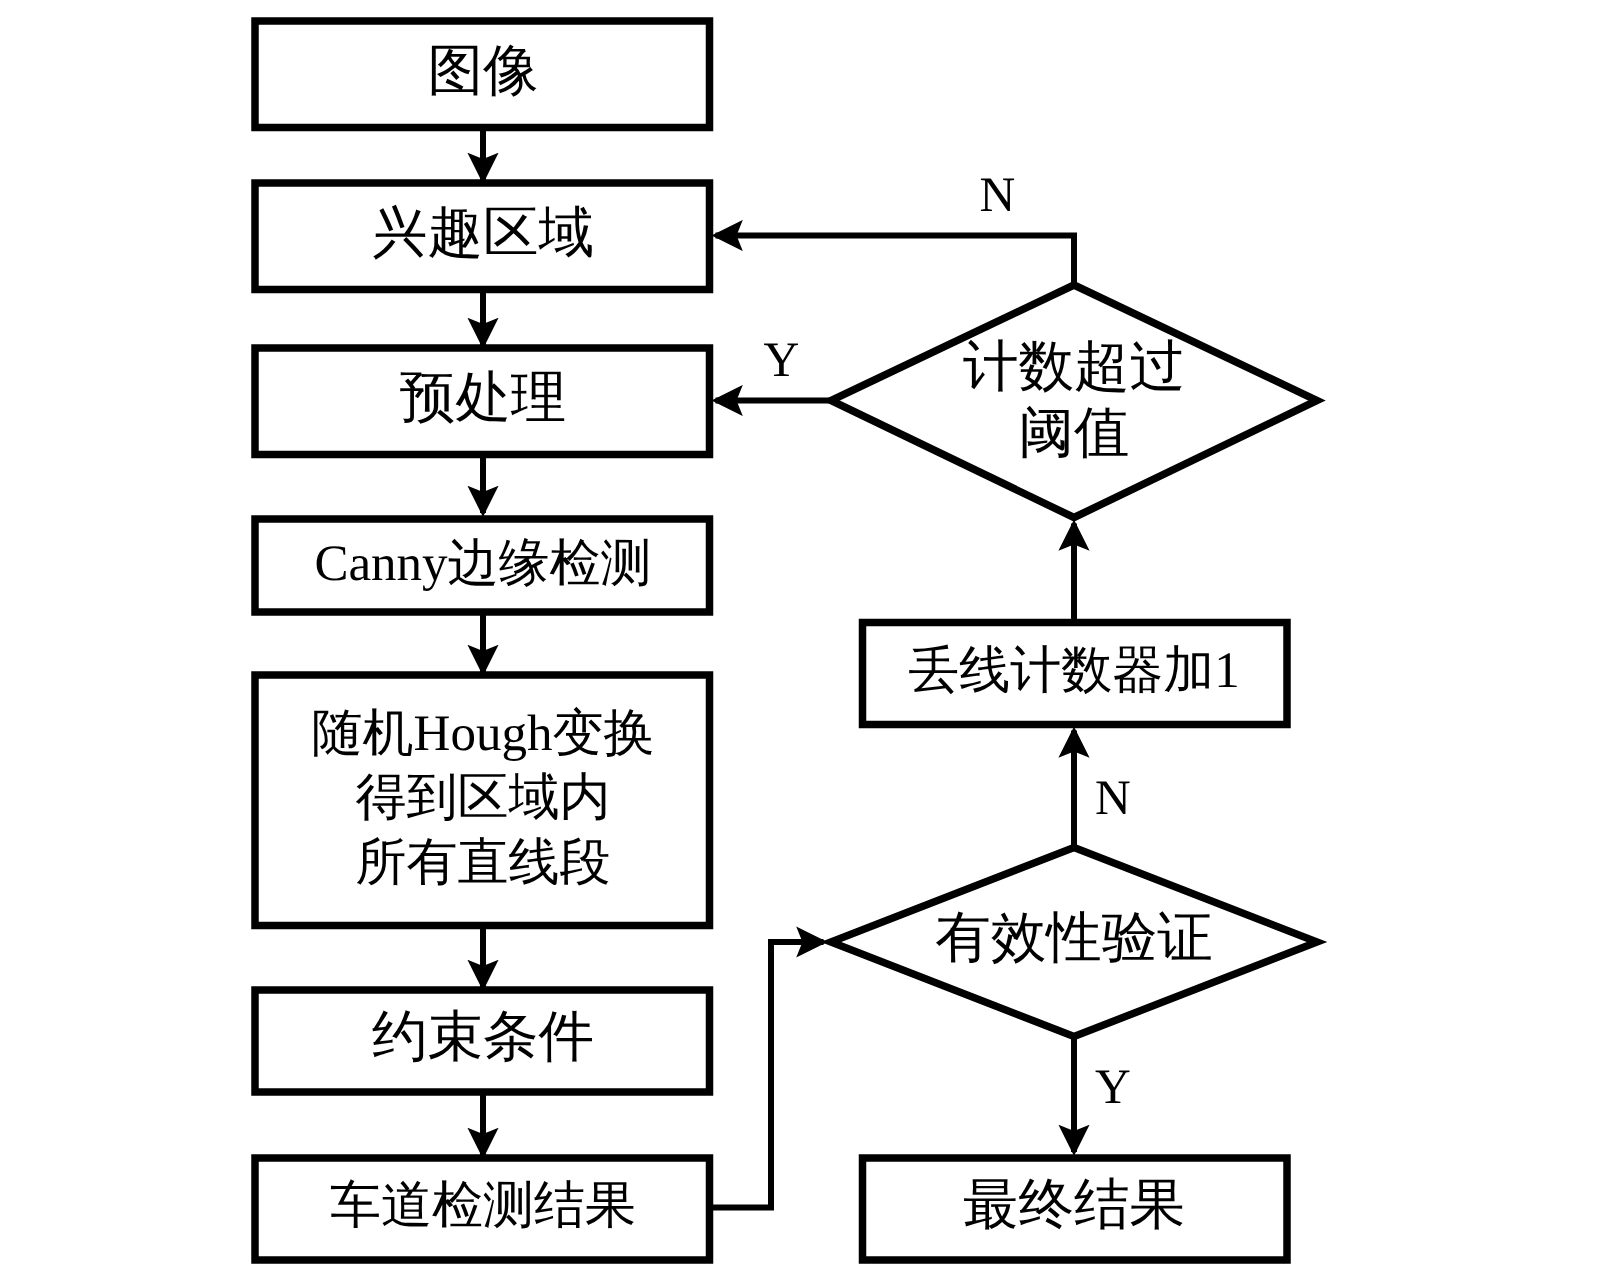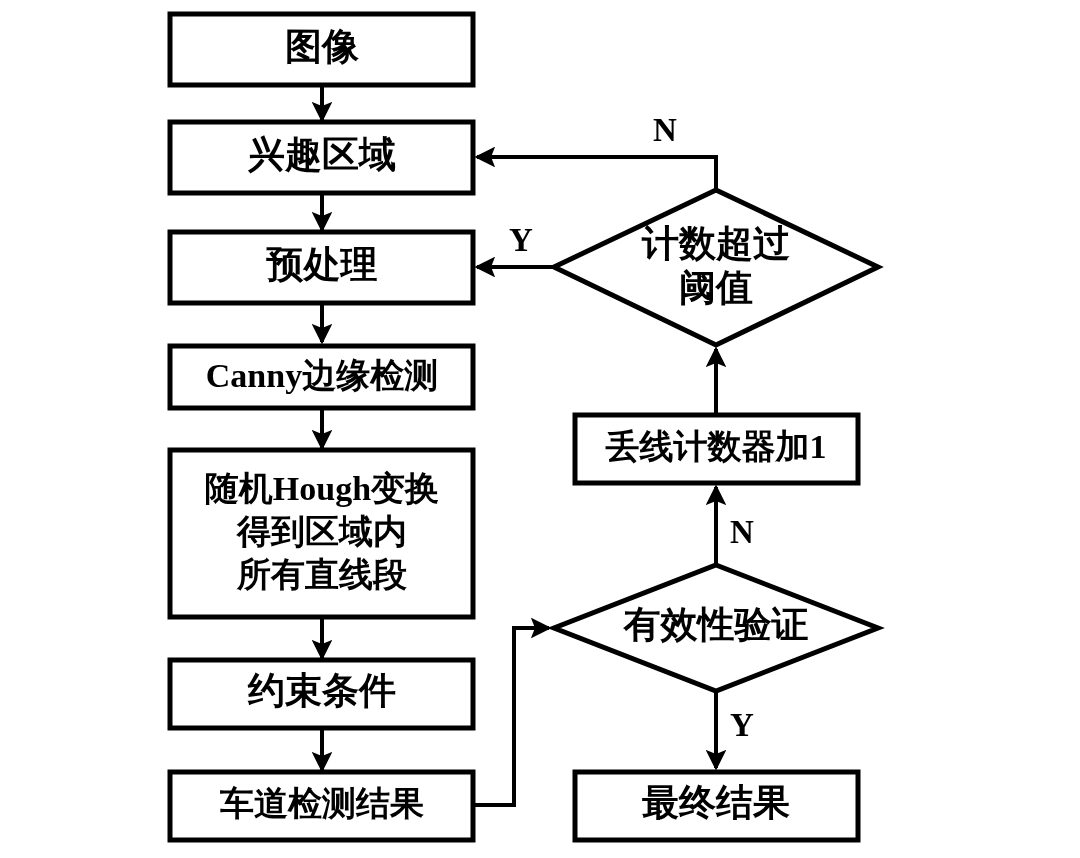--- a/index.html
+++ b/index.html
@@ -9,21 +9,20 @@
   }
   body {
     font-family: "Liberation Serif", "DejaVu Serif", serif;
   }
   #flowchart-root {
     position: relative;
     width: 1080px;
     height: 858px;
     background: #ffffff;
     overflow: hidden;
-    font-weight: bold;
   }
   svg#flow-svg {
     display: block;
     width: 1080px;
     height: 858px;
   }
   .node-shape {
     fill: #ffffff;
     stroke: #000000;
     stroke-width: 5;

